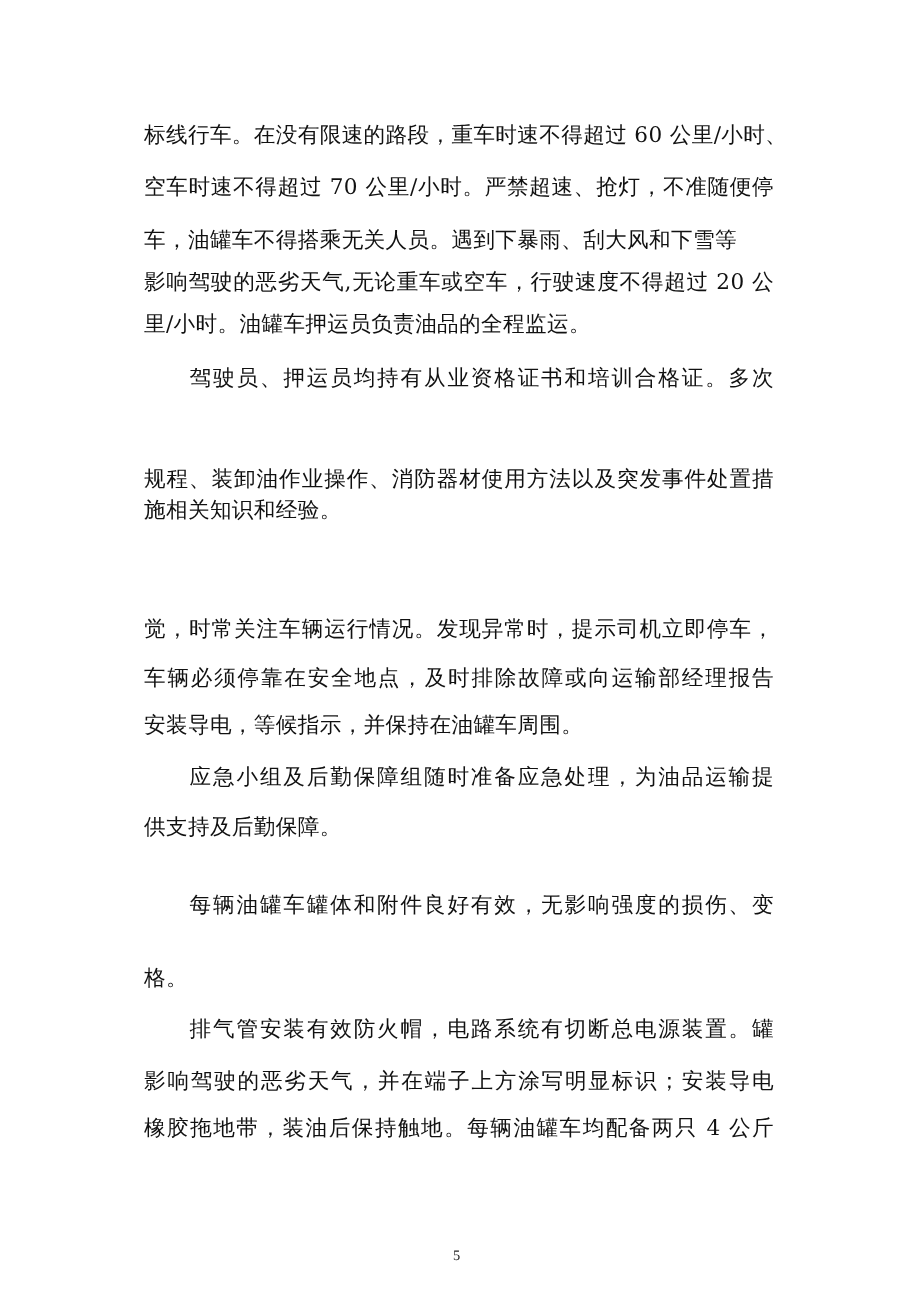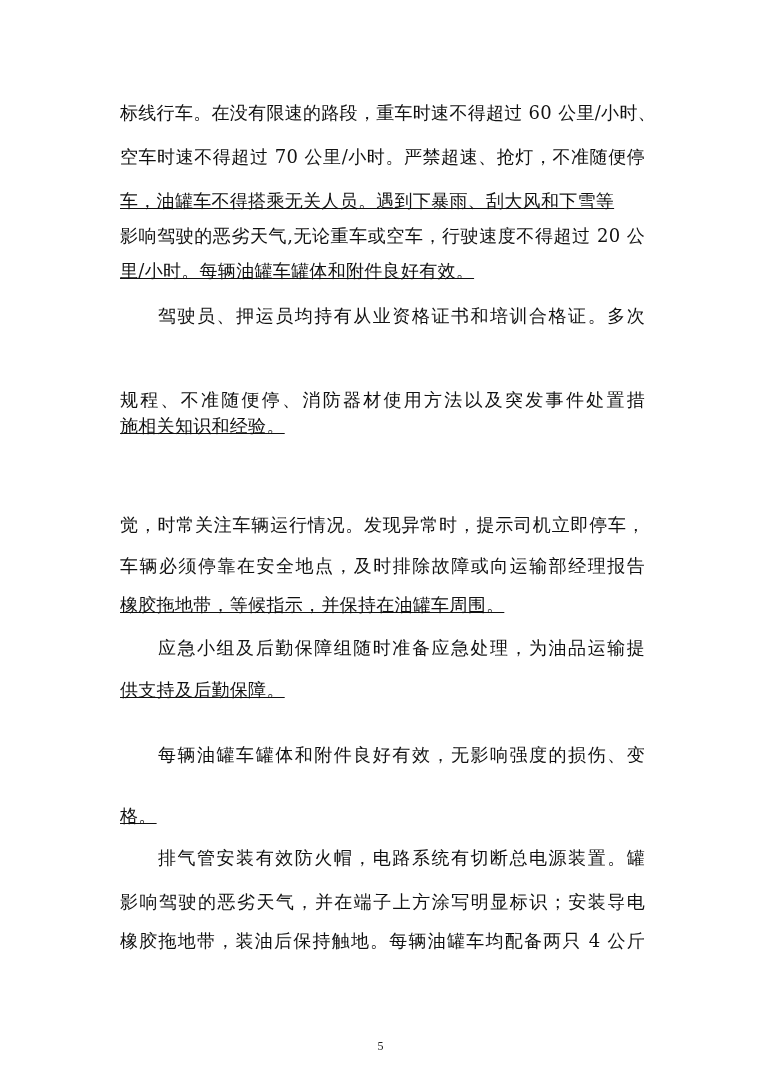--- a/index.html
+++ b/index.html
@@ -32,50 +32,49 @@
       letter-spacing: 0.3px;
       text-align: justify;
       text-align-last: justify;
     }
     .line.indent {
       left: 158px;
       width: 487px;
     }
     .line.last {
       text-align-last: left;
-      text-decoration: underline;
     }
     .page-number {
       position: absolute;
       left: 0;
       width: 761px;
       top: 1039px;
       text-align: center;
       font-family: "Liberation Serif", serif;
       font-size: 12px;
       color: #222222;
     }
   </style>
 </head>
 <body>
 
 <div class="page">
   <div class="line" style="top:101px">标线行车。在没有限速的路段，重车时速不得超过 60 公里/小时、</div>
   <div class="line" style="top:145px">空车时速不得超过 70 公里/小时。严禁超速、抢灯，不准随便停</div>
   <div class="line last" style="top:189px">车，油罐车不得搭乘无关人员。遇到下暴雨、刮大风和下雪等</div>
   <div class="line" style="top:224px">影响驾驶的恶劣天气,无论重车或空车，行驶速度不得超过 20 公</div>
-  <div class="line last" style="top:259px">里/小时。每辆油罐车罐体和附件良好有效。</div>
+  <div class="line last" style="top:259px">里/小时。油罐车押运员负责油品的全程监运。</div>
 
   <div class="line indent" style="top:304px">驾驶员、押运员均持有从业资格证书和培训合格证。多次</div>
-  <div class="line" style="top:388px">规程、不准随便停、消防器材使用方法以及突发事件处置措</div>
+  <div class="line" style="top:388px">规程、装卸油作业操作、消防器材使用方法以及突发事件处置措</div>
   <div class="line last" style="top:414px">施相关知识和经验。</div>
 
   <div class="line" style="top:513px">觉，时常关注车辆运行情况。发现异常时，提示司机立即停车，</div>
   <div class="line" style="top:554px">车辆必须停靠在安全地点，及时排除故障或向运输部经理报告</div>
-  <div class="line last" style="top:593px">橡胶拖地带，等候指示，并保持在油罐车周围。</div>
+  <div class="line last" style="top:593px">安装导电，等候指示，并保持在油罐车周围。</div>
 
   <div class="line indent" style="top:636px">应急小组及后勤保障组随时准备应急处理，为油品运输提</div>
   <div class="line last" style="top:678px">供支持及后勤保障。</div>
 
   <div class="line indent" style="top:743px">每辆油罐车罐体和附件良好有效，无影响强度的损伤、变</div>
   <div class="line last" style="top:804px">格。</div>
 
   <div class="line indent" style="top:846px">排气管安装有效防火帽，电路系统有切断总电源装置。罐</div>
   <div class="line" style="top:890px">影响驾驶的恶劣天气，并在端子上方涂写明显标识；安装导电</div>
   <div class="line" style="top:929px">橡胶拖地带，装油后保持触地。每辆油罐车均配备两只 4 公斤</div>

